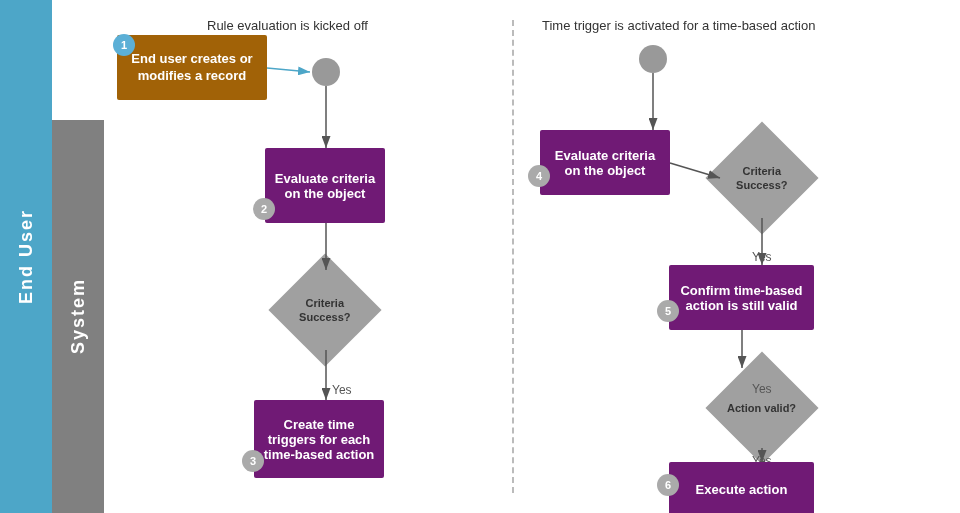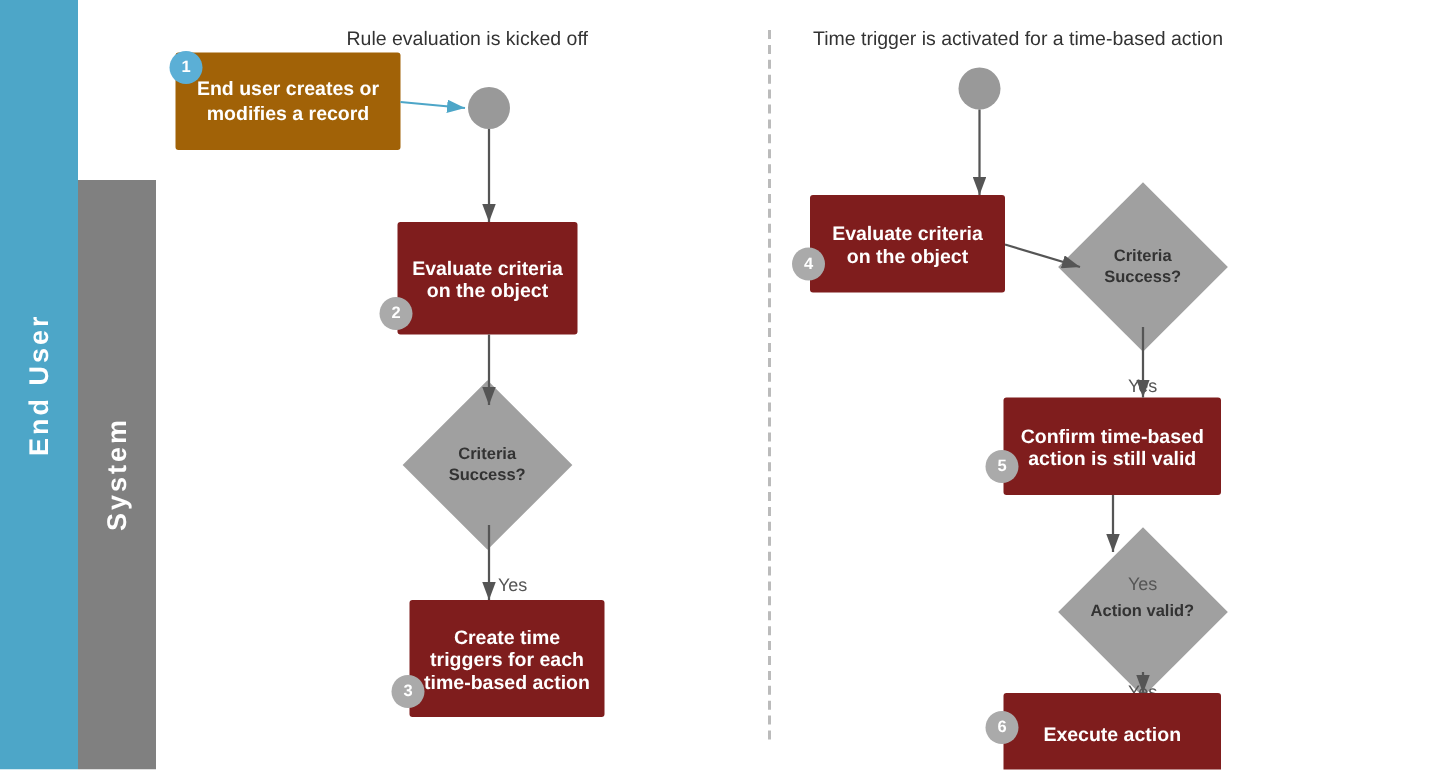--- a/index.html
+++ b/index.html
@@ -62,21 +62,21 @@
     
     .main-content {
       position: relative;
       flex: 1;
       height: 513px;
     }
 
     
     .flow-box {
       position: absolute;
-      background: #7f1d1d;
+      background: #701a75;
       color: white;
       font-size: 13px;
       font-weight: bold;
       text-align: center;
       display: flex;
       align-items: center;
       justify-content: center;
       border-radius: 2px;
       padding: 6px;
     }
@@ -183,21 +183,21 @@
   <div class="sidebar-end-user">
     <span>End User</span>
   </div>
 
   <div class="sidebar-system">
     <span>System</span>
   </div>
 
   <div class="main-content">
 
-    <div class="header-text" style="left: 155px; top: 18px; margin-left: 24px;">Rule evaluation is kicked off</div>
+    <div class="header-text" style="left: 155px; top: 18px;">Rule evaluation is kicked off</div>
     <div class="header-text" style="left: 490px; top: 18px;">Time trigger is activated for a time-based  action</div>
 
     <div class="dashed-divider" style="left: 460px;"></div>
 
     <div class="badge-1">
       <span>1</span>
     </div>
 
     <div class="user-action-box">
       <span>End user creates or modifies a record</span>
@@ -213,21 +213,21 @@
       </div>
       <div style="position:absolute; left:-12px; top:50px; width:22px; height:22px; background:#aaa; border-radius:50%; display:flex; align-items:center; justify-content:center; color:white; font-size:11px; font-weight:bold;">
         <span>2</span>
       </div>
     </div>
 
     <div class="flow-diamond" style="width:80px; height:80px; left:233px; top:270px;">
       <span>Criteria Success?</span>
     </div>
 
-    <div style="position:absolute; left: 221px; top: 400px; width:130px; height:78px;">
+    <div style="position:absolute; left: 202px; top: 400px; width:130px; height:78px;">
       <div class="flow-box" style="position:absolute; left:0; top:0; width:130px; height:78px;">
         <span>Create time triggers for each time-based action</span>
       </div>
       <div style="position:absolute; left:-12px; top:50px; width:22px; height:22px; background:#aaa; border-radius:50%; display:flex; align-items:center; justify-content:center; color:white; font-size:11px; font-weight:bold;">
         <span>3</span>
       </div>
     </div>
 
     <div class="label-text" style="left: 280px; top: 383px;">Yes</div>
 

